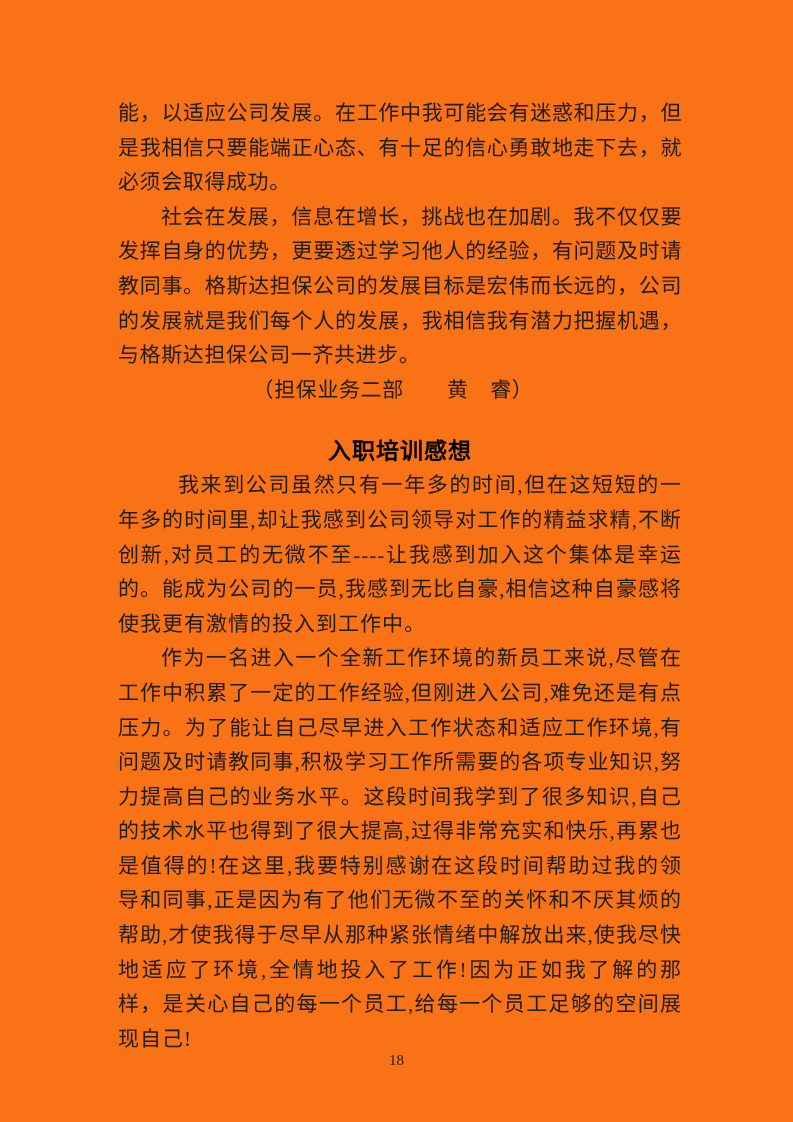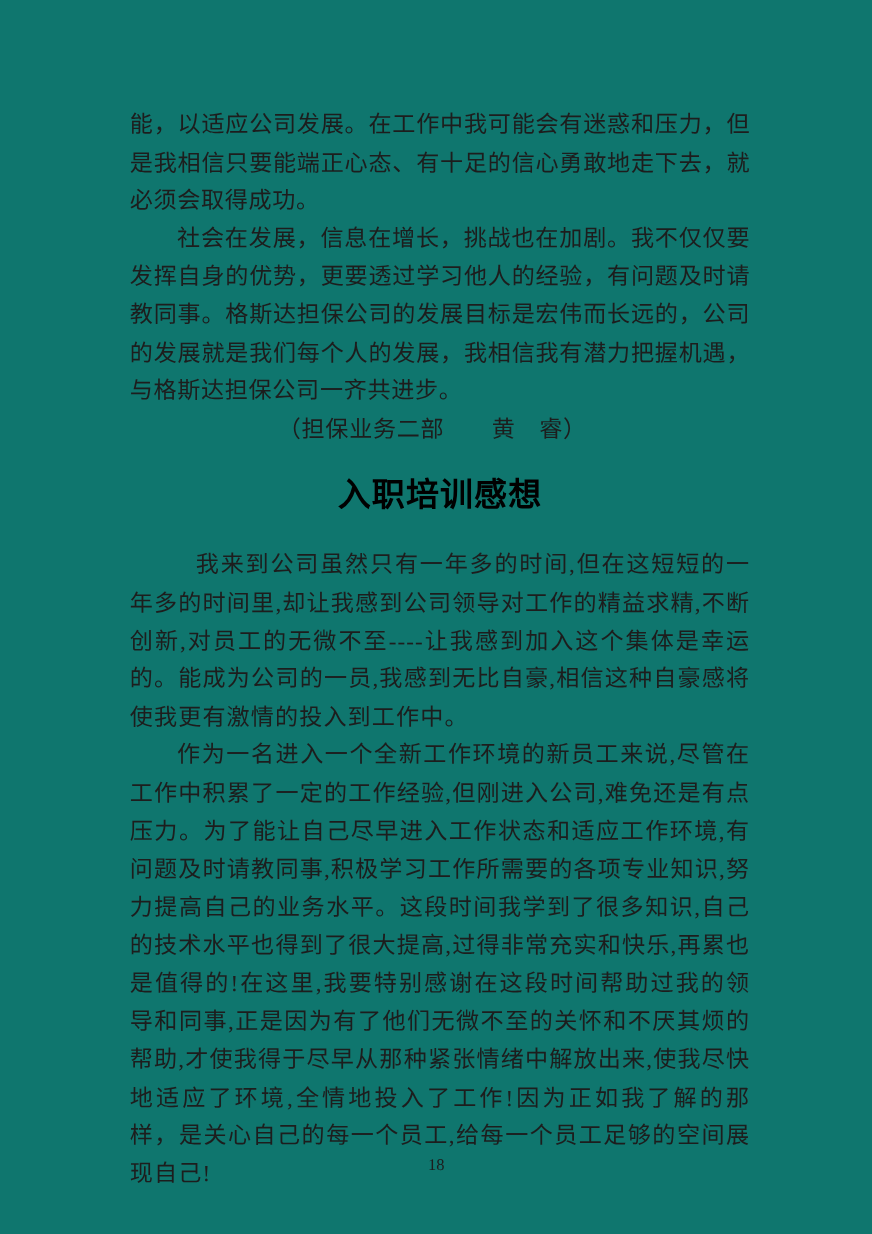--- a/index.html
+++ b/index.html
@@ -4,21 +4,21 @@
 <style>
   html, body {
     margin: 0;
     padding: 0;
     background: #ffffff;
   }
   .page {
     position: relative;
     width: 793px;
     height: 1122px;
-    background: #0f766e;
+    background: #f97316;
     overflow: hidden;
     color: #1d1d1d;
   }
   .content {
     position: absolute;
     left: 118px;
     top: 96px;
     width: 564px;
   }
   
@@ -44,28 +44,27 @@
     font-size: 21px;
     line-height: 34.6px;
     letter-spacing: 0.6px;
   }
   
   .article-title {
     margin: 27px 0 0 0;
     text-align: center;
     font-family: "Liberation Sans", "DejaVu Sans", sans-serif;
     font-weight: 700;
-    font-size: 30px;
+    font-size: 23px;
     line-height: 34px;
     letter-spacing: 1px;
     color: #000000;
   }
   
   .body-text-2 {
-    margin-top: 28px;
     font-family: "Liberation Serif", "DejaVu Serif", serif;
     font-size: 21px;
     line-height: 34.6px;
     letter-spacing: 1px;
     text-align: justify;
     text-justify: inter-ideograph;
     color: #1d1d1d;
   }
   .page-number {
     position: absolute;

